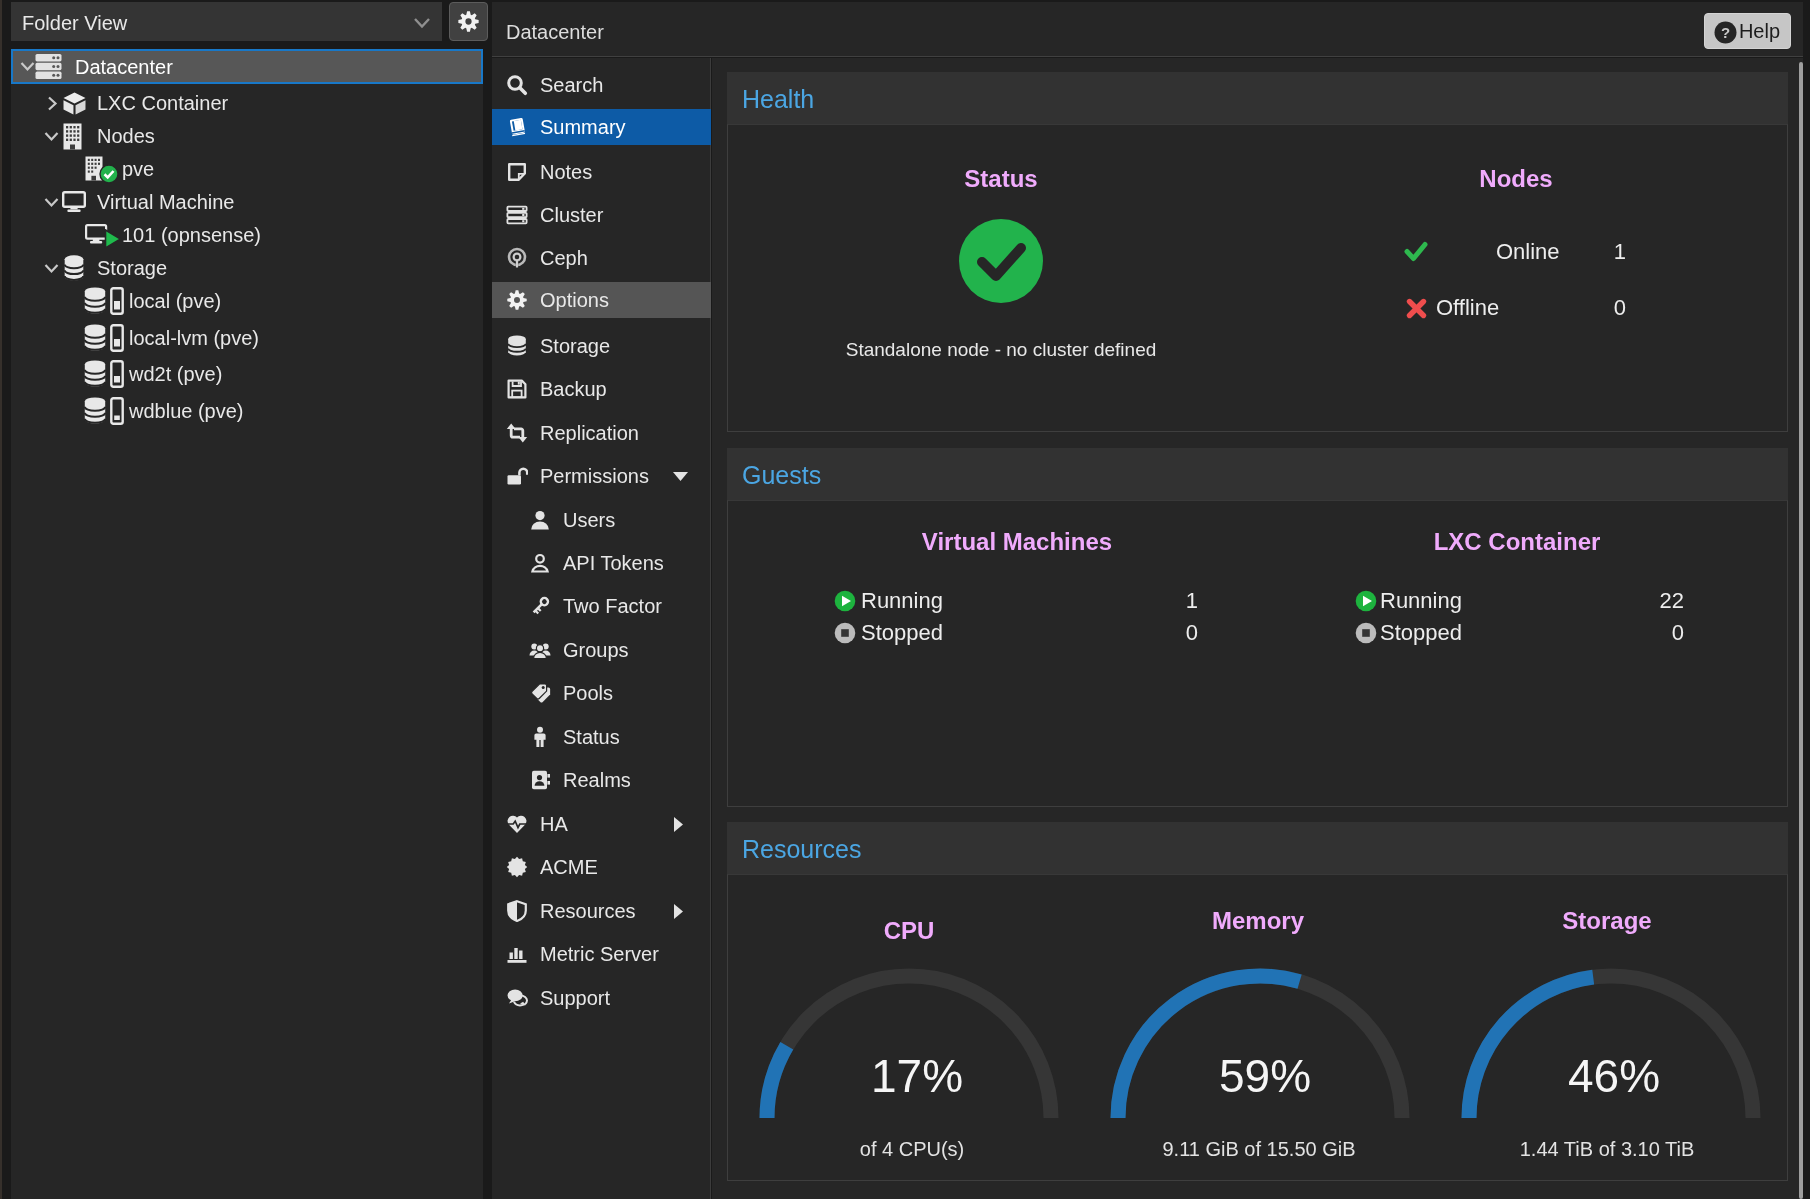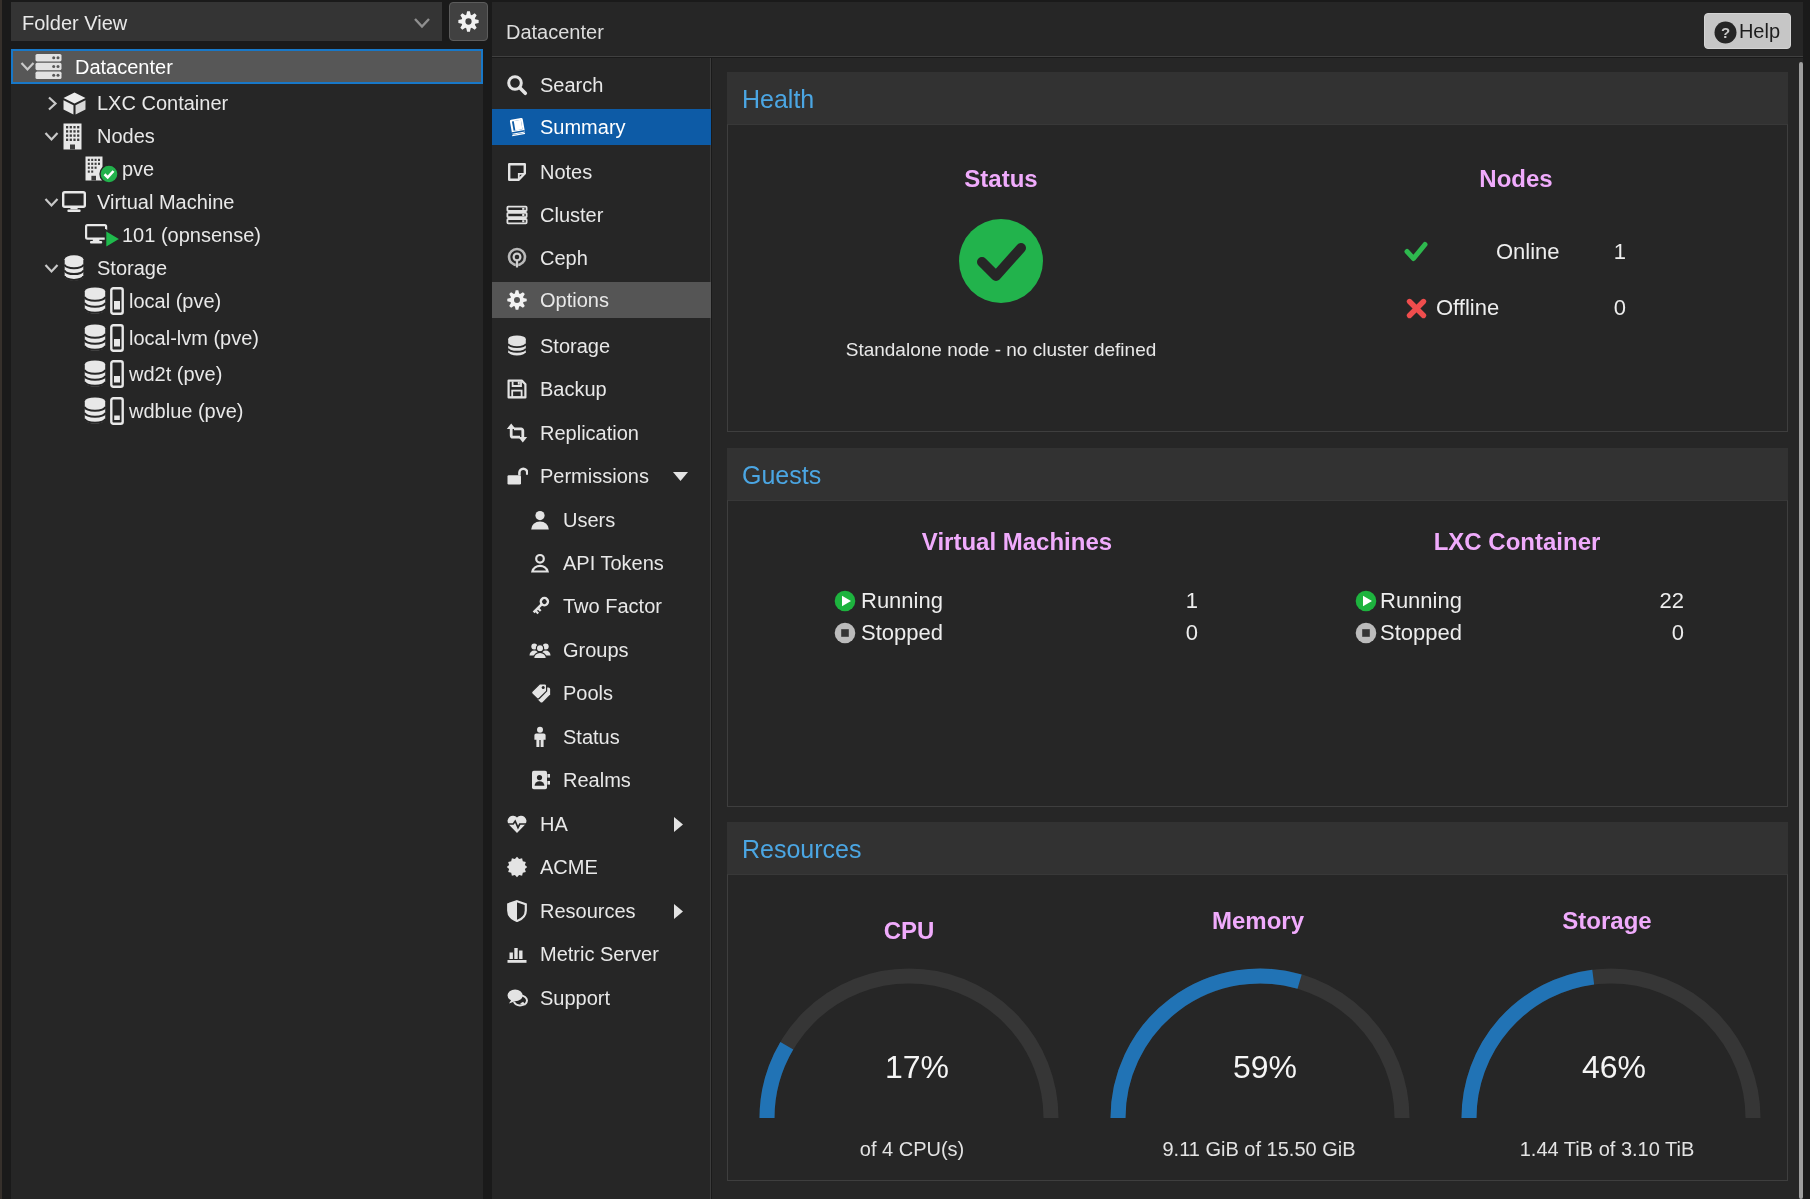--- a/index.html
+++ b/index.html
@@ -54,21 +54,21 @@
 .ptitle { position:absolute; left:15px; top:0; height:52px; line-height:54px;
   color:#4ba6e3; font-size:25px; }
 .pbody { position:absolute; left:0; top:52px; width:1061px;
   background:#262626; border:1px solid #3e3e3e; border-top:1px solid #383838; }
 .h2c { position:absolute; color:#f0abfc; font-size:24px; font-weight:bold;
   text-align:center; transform:translateX(-50%); white-space:nowrap; }
 .rowtxt { position:absolute; color:#ededed; font-size:22px; white-space:nowrap; }
 .rowval { position:absolute; color:#ededed; font-size:22px; text-align:right; white-space:nowrap; }
 .cap { position:absolute; color:#e3e3e3; font-size:20px; text-align:center;
   transform:translateX(-50%); white-space:nowrap; }
-.pct { position:absolute; color:#f5f5f5; font-size:32px; text-align:center;
+.pct { position:absolute; color:#f5f5f5; font-size:46px; text-align:center;
   transform:translateX(-50%); white-space:nowrap; }
 </style>
 </head>
 <body>
 <div id="page">
   <div id="edge"></div>
   <div id="combo">Folder View</div>
   <svg class="abs" style="left:413px;top:17px;" width="18" height="12" viewBox="0 0 18 12">
       <polyline points="2,2 9,9.5 16,2" stroke="#8f8f8f" stroke-width="2.4" fill="none"></polyline>
     </svg>

